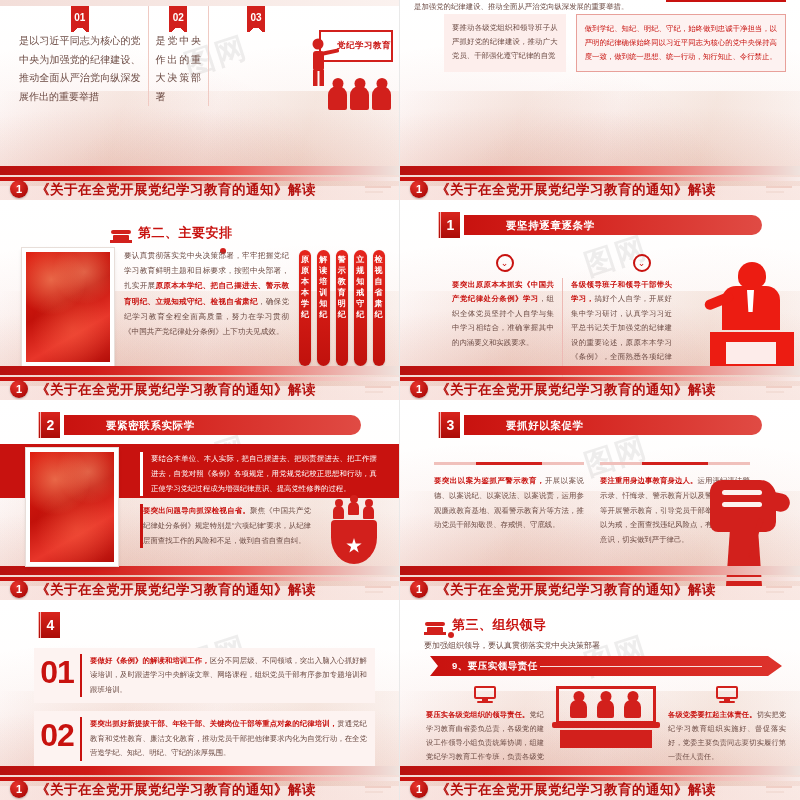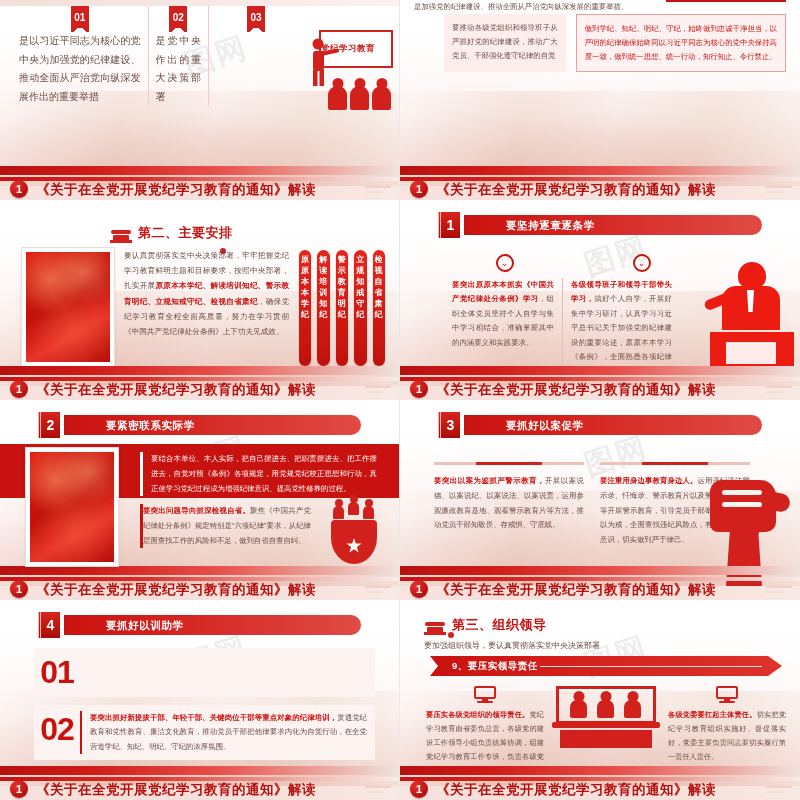--- a/index.html
+++ b/index.html
@@ -90,23 +90,23 @@
   .numtag::after {
     content:''; position:absolute; left:0; bottom:-4px; width:18px; height:4px;
     background: linear-gradient(135deg,#d2201c 50%, transparent 50%),
                 linear-gradient(-135deg,#d2201c 50%, transparent 50%);
     background-size: 9px 4px; background-repeat:no-repeat;
     background-position: left top, right top;
   }
   .s1 .ctext { font-size: 10px; line-height: 1.85; color:#6b4a43; text-align: justify; }
   .s1 .speaker { position:absolute; right: 6px; top: 22px; width: 88px; height: 78px; }
   .s1 .board {
-    position:absolute; right: 0; top: 8px; width: 74px; height: 38px;
+    position:absolute; right: 0; top: 8px; width: 74px; height: 32px;
     background:#fff; border: 2px solid #d2201c;
-    display:flex; align-items:center; justify-content:flex-start;
+    display:flex; align-items:center; justify-content:flex-end;
   }
   .s1 .board span { color:#c8120f; font-size: 8.5px; font-weight:700; letter-spacing:.5px; }
   .s1 .person { position:absolute; left: 0; top: 16px; width: 34px; height: 48px; }
   .s1 .audience { position:absolute; right: 2px; bottom: -10px; display:flex; gap: 3px; }
   .s1 .aud { width: 19px; height: 24px; background:#d2201c; border-radius: 9px 9px 2px 2px; position:relative; }
   .s1 .aud::before { content:''; position:absolute; left:50%; top:-8px; transform:translateX(-50%); width:11px;height:11px;border-radius:50%;background:#d2201c; }
   .s1 .gradtop { position:absolute; left:0;right:0;top:0;height:6px; background: linear-gradient(90deg,#f3ded9,#fbf2ef); }
 
   
   .s2 .carryline { position:absolute; left: 14px; right: 14px; top: 2px; font-size:7.4px; color:#6b4a43; }
@@ -324,21 +324,21 @@
         <div class="head"></div>
           <div class="arms"></div>
           <div class="stand"></div>
           <div class="base"></div>
       </div>
       <div class="t">第二、主要安排</div>
     </div>
     <div class="body">
       <div class="photo"></div>
       <div class="para">
-        <span>要认真贯彻落实党中央决策部署，牢牢把握党纪学习教育鲜明主题和目标要求，按照中央部署，扎实开展</span><span class="hl">原原本本学纪、解读培训知纪、警示教育明纪、立规知戒守纪、检视自省肃纪</span><span>，确保党纪学习教育全程全面高质量，努力在学习贯彻《中国共产党纪律处分条例》上下功夫见成效。</span>
+        <span>要认真贯彻落实党中央决策部署，牢牢把握党纪学习教育鲜明主题和目标要求，按照中央部署，扎实开展</span><span class="hl">原原本本学纪、把自己摆进去、警示教育明纪、立规知戒守纪、检视自省肃纪</span><span>，确保党纪学习教育全程全面高质量，努力在学习贯彻《中国共产党纪律处分条例》上下功夫见成效。</span>
       </div>
       <div class="pills">
         <div class="pill">原原本本学纪</div>
         <div class="pill">解读培训知纪</div>
         <div class="pill">警示教育明纪</div>
         <div class="pill">立规知戒守纪</div>
         <div class="pill">检视自省肃纪</div>
       </div>
     </div>
     <div class="hdr">
@@ -463,27 +463,27 @@
       <div class="title">《关于在全党开展党纪学习教育的通知》解读</div>
       <div class="deco"></div>
     </div>
   </div>
 
   <div class="slide s7">
     <div class="texture"></div>
     <div class="wm">图网</div>
     <div class="ribbon">
       <div class="sq">4</div>
-      <div class="bar">
-        <span>要抓好以训助学</span>
-      </div>
     </div>
     <div class="items">
       <div class="item">
         <div class="bignum">01</div>
+        <div class="itxt">
+          <span class="hl">要做好《条例》的解读和培训工作，</span><span>区分不同层级、不同领域，突出入脑入心抓好解读培训，及时跟进学习中央解读文章、网络课程，组织党员干部有序参加专题培训和跟班培训。</span>
+        </div>
       </div>
       <div class="item">
         <div class="bignum">02</div>
         <div class="itxt">
           <span class="hl">要突出抓好新提拔干部、年轻干部、关键岗位干部等重点对象的纪律培训，</span><span>贯通党纪教育和党性教育、廉洁文化教育，推动党员干部把他律要求内化为自觉行动，在全党营造学纪、知纪、明纪、守纪的浓厚氛围。</span>
         </div>
       </div>
     </div>
     <div class="hdr">
       <div class="topline"></div>

